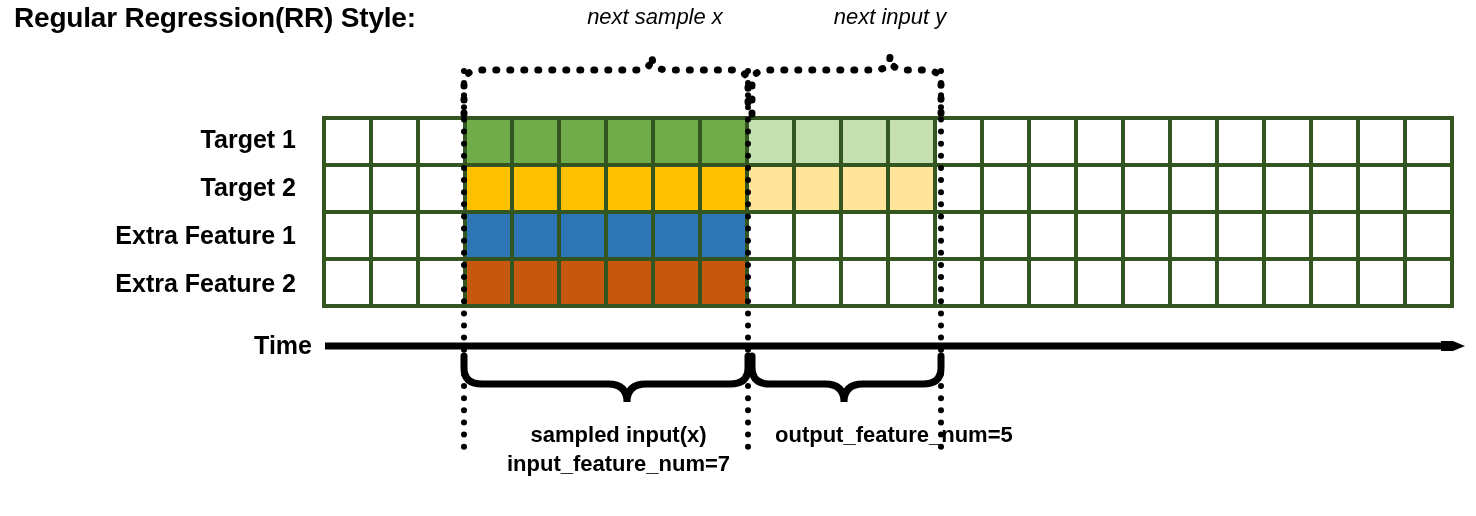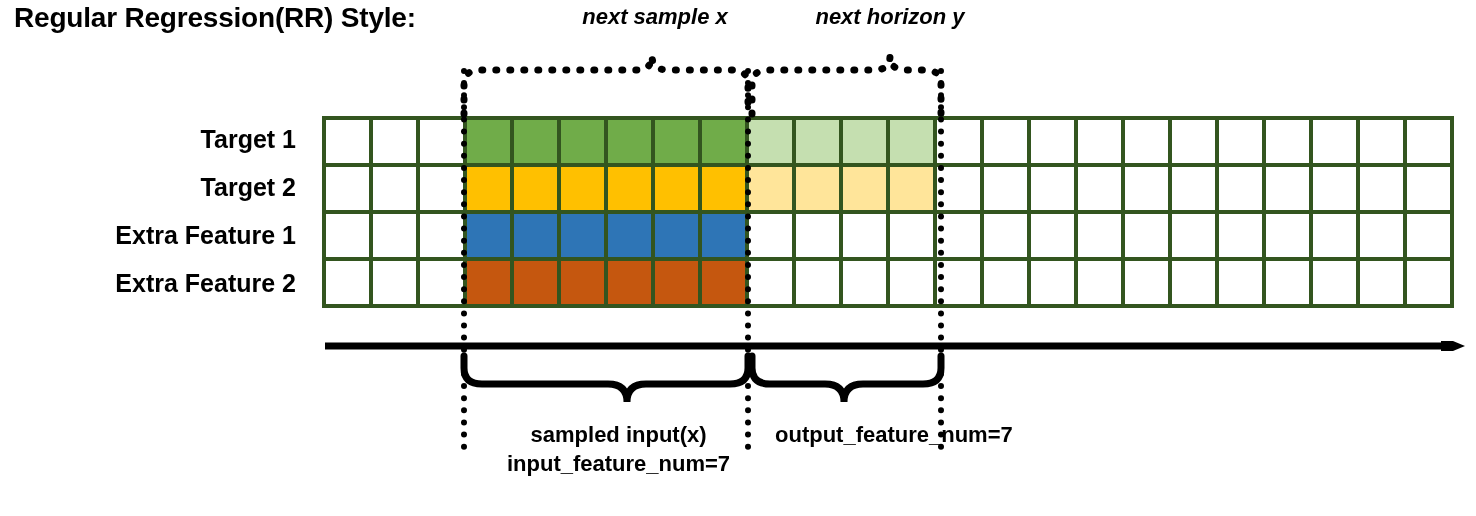--- a/index.html
+++ b/index.html
@@ -110,21 +110,21 @@
     position: absolute;
     left: 0; top: 352px;
     width: 1476px; height: 60px;
     overflow: visible;
   }
 
   .brace-label-top {
     position: absolute;
     font-size: 22px;
     font-style: italic;
-    font-weight: bold;
+    font-weight: normal;
     white-space: nowrap;
     text-align: center;
   }
 
   .brace-label-bottom {
     position: absolute;
     top: 420px;
     font-size: 22px;
     font-weight: bold;
     line-height: 29px;
@@ -137,20 +137,21 @@
 
 <div id="stage">
 
   <div id="title">Regular Regression(RR) Style:</div>
 
   <div class="row-label" style="top:116px;">Target 1</div>
   <div class="row-label" style="top:164px;">Target 2</div>
   <div class="row-label" style="top:212px;">Extra Feature 1</div>
   <div class="row-label" style="top:260px;">Extra Feature 2</div>
 
+  <div id="time-label">Time</div>
 
   <div id="grid">
       <div class="cell"></div>
       <div class="cell"></div>
       <div class="cell"></div>
       <div class="cell green"></div>
       <div class="cell green"></div>
       <div class="cell green"></div>
       <div class="cell green"></div>
       <div class="cell green"></div>
@@ -254,29 +255,29 @@
   <div class="vline" style="left:938px; top:68px;  height:382px;"></div>
 
   <svg id="top-braces" viewBox="0 0 1476 130">
 
     <path d="M 464,114 L 464,84 Q 464,70 480,70 L 636,70 Q 652,70 652,56 Q 652,70 668,70 L 732,70 Q 748,70 748,84 L 748,114" fill="none" stroke="#000000" stroke-width="7" stroke-linecap="round" stroke-dasharray="1 13"></path>
 
     <path d="M 752,114 L 752,84 Q 752,70 768,70 L 874,70 Q 890,70 890,56 Q 890,70 906,70 L 925,70 Q 941,70 941,84 L 941,114" fill="none" stroke="#000000" stroke-width="7" stroke-linecap="round" stroke-dasharray="1 13"></path>
   </svg>
 
   <div class="brace-label-top" style="left:555px; top:4px; width:200px;">next sample x</div>
-  <div class="brace-label-top" style="left:790px; top:4px; width:200px;">next horizon y</div>
+  <div class="brace-label-top" style="left:790px; top:4px; width:200px;">next input y</div>
 
   <svg id="bottom-braces" viewBox="0 0 1476 60">
     <path d="M 464,4 L 464,16 Q 464,32 482,32 L 608,32 Q 627,32 627,50 Q 627,32 646,32 L 730,32 Q 748,32 748,16 L 748,4" fill="none" stroke="#000000" stroke-width="7" stroke-linecap="round"></path>
     <path d="M 752,4 L 752,16 Q 752,32 770,32 L 825,32 Q 844,32 844,50 Q 844,32 863,32 L 923,32 Q 941,32 941,16 L 941,4" fill="none" stroke="#000000" stroke-width="7" stroke-linecap="round"></path>
   </svg>
 
   <div class="brace-label-bottom" style="left:507px;">
     <div>sampled input(x)</div>
     <div>input_feature_num=7</div>
   </div>
 
   <div class="brace-label-bottom" style="left:775px;">
-    <div>output_feature_num=7</div>
+    <div>output_feature_num=5</div>
   </div>
 
 </div>
 
 </body></html>

